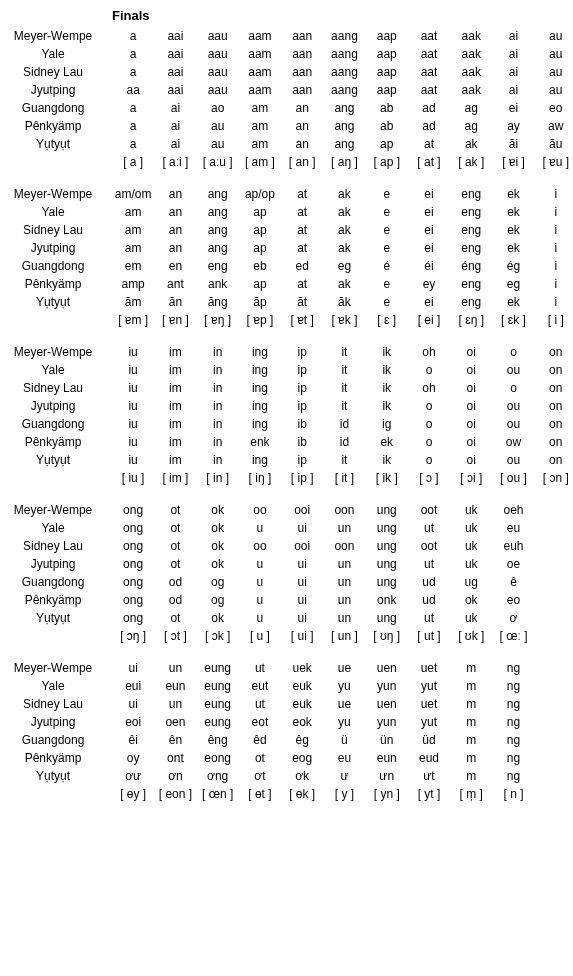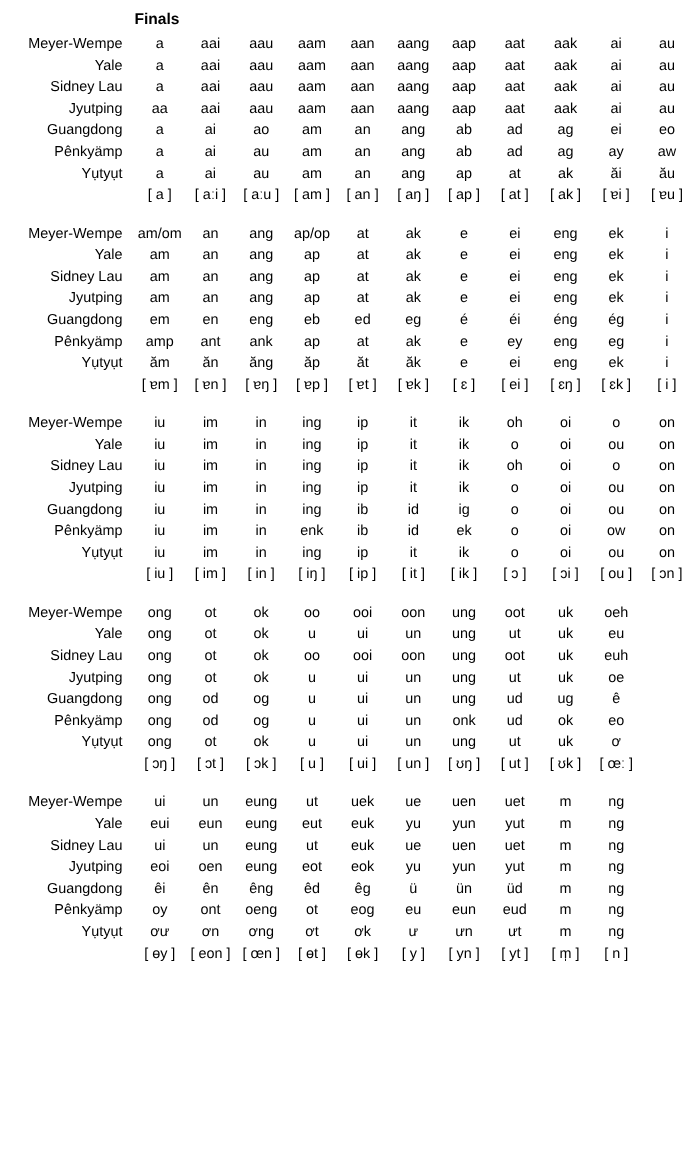--- a/index.html
+++ b/index.html
@@ -21,21 +21,21 @@
       margin-bottom: 14px;
     }
     .row {
       display: flex;
       align-items: center;
       height: 18px;
       line-height: 18px;
     }
     .label {
       width: 108px;
-      text-align: right;
+      text-align: center;
       padding-right: 10px;
       box-sizing: border-box;
       white-space: nowrap;
     }
     .cells {
       display: flex;
       flex: 1;
     }
     .cell {
       flex: 1;
@@ -651,21 +651,21 @@
           <div class="cell">m</div>
           <div class="cell">ng</div>
           <div class="cell"></div>
         </div>
       </div>
       <div class="row">
         <div class="label">Pênkyämp</div>
         <div class="cells">
           <div class="cell">oy</div>
           <div class="cell">ont</div>
-          <div class="cell">oeng</div>
+          <div class="cell">eong</div>
           <div class="cell">ot</div>
           <div class="cell">eog</div>
           <div class="cell">eu</div>
           <div class="cell">eun</div>
           <div class="cell">eud</div>
           <div class="cell">m</div>
           <div class="cell">ng</div>
           <div class="cell"></div>
         </div>
       </div>

